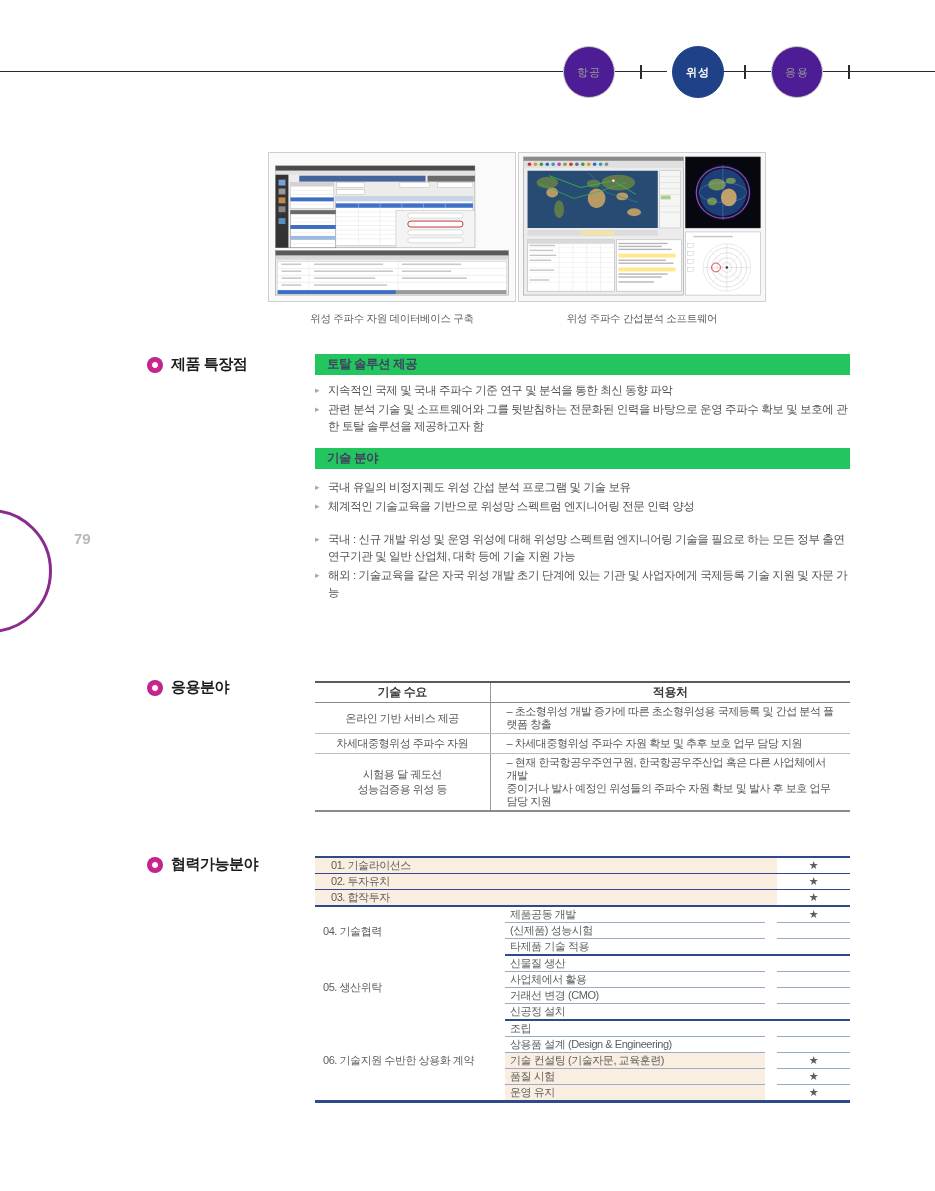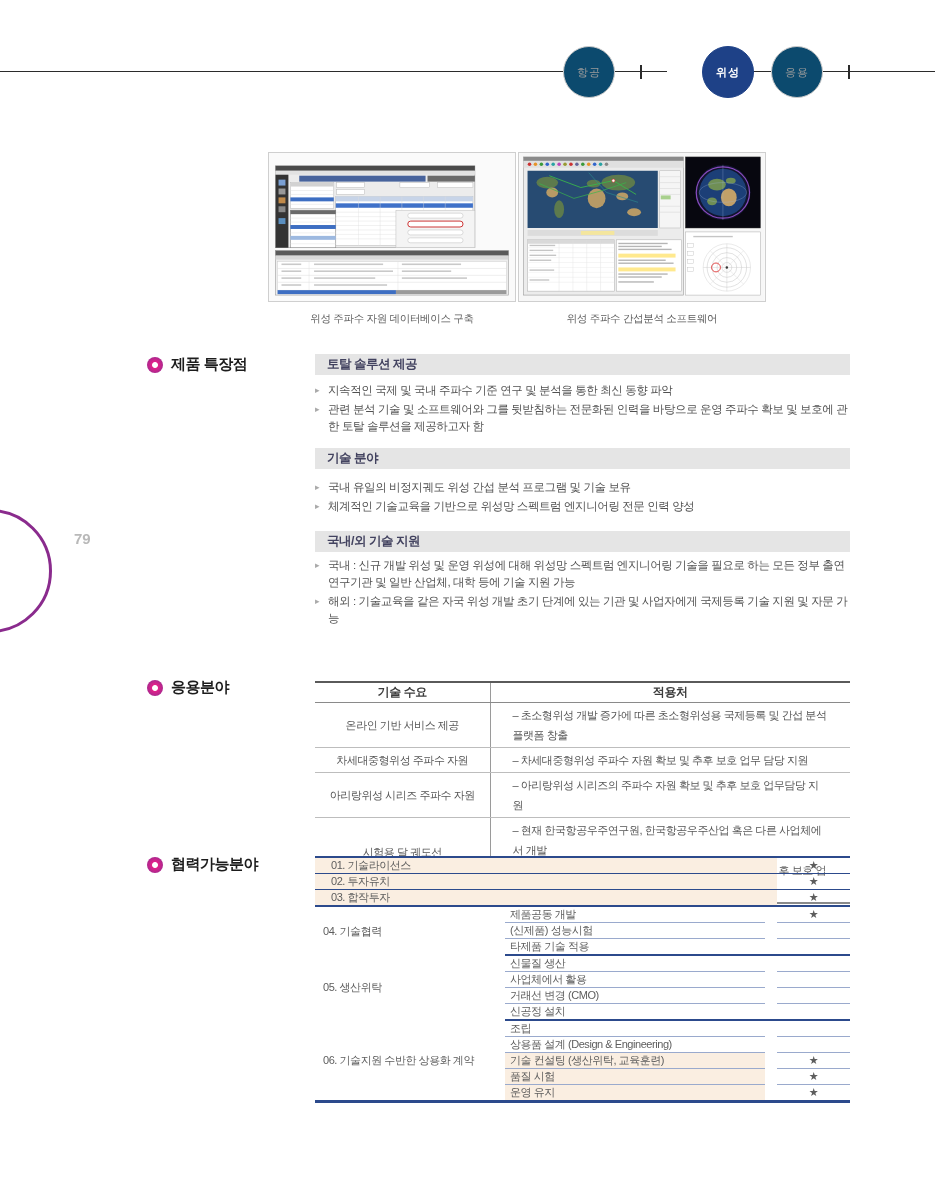--- a/index.html
+++ b/index.html
@@ -6,21 +6,21 @@
   html,body { width:935px; height:1191px; }
   body {
     position:relative; background:#ffffff; overflow:hidden;
     font-family:"Liberation Sans","DejaVu Sans",sans-serif; color:#515151;
   }
   
   .nav-line { position:absolute; height:1px; background:#2b2b2b; top:71px; }
   .nav-tick { position:absolute; width:2px; height:14px; background:#2b2b2b; top:65px; }
   .nav-circle {
     position:absolute; top:46px; width:52px; height:52px; border-radius:50%;
-    background:#0c4a6e; border:1px solid #c9c9c9; color:#9b9b9b;
+    background:#4c1d95; border:1px solid #c9c9c9; color:#9b9b9b;
     display:flex; align-items:center; justify-content:center;
     font-size:11px; letter-spacing:1px; z-index:2;
   }
   .nav-circle.active { background:#1e4187; border-color:#1e4187; color:#fff; font-weight:bold; }
   
   .deco-circle {
     position:absolute; left:-72px; top:509px; width:124px; height:124px;
     border-radius:50%; border:3px solid #8a2b8d;
   }
   .page-number { position:absolute; left:74px; top:530px; font-size:15px; font-weight:bold; color:#b9b9b9; }
@@ -30,39 +30,39 @@
   .figure .caption { width:100%; text-align:center; margin-top:6px; font-size:10.5px; color:#5c5c5c; letter-spacing:-0.3px; }
   
   .section-title { position:absolute; left:171px; font-size:15px; font-weight:bold; color:#1c1c1c; letter-spacing:-0.5px; }
   .donut {
     position:absolute; left:147px; width:16px; height:16px; border-radius:50%;
     background:radial-gradient(circle at 50% 50%, #ffffff 0 22%, #e0218a 30%, #8c2c90 95%);
   }
   
   .content-col { position:absolute; left:315px; width:535px; }
   .banner {
-    background:#e5e5e5; color:#42425f; font-weight:bold; font-size:12.5px;
+    background:#22c55e; color:#42425f; font-weight:bold; font-size:12.5px;
     height:21px; line-height:21px; padding-left:12px; letter-spacing:-0.5px; margin-bottom:7px;
   }
   ul.bullets { list-style:none; }
   ul.bullets li {
     position:relative; padding-left:13px; font-size:11.5px; line-height:17px;
     color:#515151; letter-spacing:-0.4px; margin-bottom:2px;
   }
   ul.bullets li::before { content:"▸"; position:absolute; left:0; top:0; color:#a9a9a9; font-size:9px; }
   
   table.apps { border-collapse:collapse; width:535px; border-top:2px solid #5a5a5a; border-bottom:2px solid #8a8a8a; }
   table.apps th {
     font-size:12px; color:#3c3c3c; font-weight:bold; height:20px;
     border-bottom:1px solid #8a8a8a; text-align:center; letter-spacing:-0.4px;
   }
   table.apps td { font-size:11px; letter-spacing:-0.45px; border-bottom:1px solid #bdbdbd; color:#565656; }
   table.apps tr:last-child td { border-bottom:none; }
   table.apps .col-demand { width:175px; text-align:center; border-right:1px solid #9a9a9a; white-space:pre-line; line-height:15px; padding:2px 2px; }
-  table.apps .col-target { padding:2px 22px; line-height:20px; white-space:pre-line; }
+  table.apps .col-target { padding:2px 16px; line-height:13px; white-space:pre-line; }
   
   table.coop { border-collapse:collapse; width:535px; border-top:2px solid #2c4a8c; border-bottom:3px solid #2c4a8c; table-layout:fixed; }
   table.coop td { font-size:11px; letter-spacing:-0.45px; height:16px; color:#5d5d5d; vertical-align:middle; }
   td.coop-full { padding-left:16px; background:#faeee1; border-bottom:1px solid #2c4a8c; color:#6b6b6b; }
   td.coop-cat { padding-left:8px; color:#6b6b6b; }
   td.coop-item { padding-left:5px; border-bottom:1px solid #9aaacd; }
   td.coop-item.hl { background:#faeee1; }
   td.coop-spacer { border-bottom:none; }
   td.coop-spacer.full { background:#faeee1; border-bottom:1px solid #2c4a8c; }
   td.coop-star { text-align:center; color:#2c4a8c; font-size:12px; border-bottom:1px solid #9aaacd; }
@@ -76,21 +76,21 @@
 <div class="nav-line" style="left:0; width:563px;"></div>
 <div class="nav-line" style="left:615px; width:52px;"></div>
 <div class="nav-line" style="left:719px; width:52px;"></div>
 <div class="nav-line" style="left:823px; width:112px;"></div>
 <div class="nav-tick" style="left:640px;"></div>
 <div class="nav-tick" style="left:744px;"></div>
 <div class="nav-tick" style="left:848px;"></div>
 <div class="nav-circle" style="left:563px;">
     <span>항공</span>
   </div>
-<div class="nav-circle active" style="left:702px;">
+<div class="nav-circle active" style="left:672px;">
     <span>위성</span>
   </div>
 <div class="nav-circle" style="left:771px;">
     <span>응용</span>
   </div>
 
 <div class="deco-circle"></div>
 <div class="page-number">79</div>
 
 <figure class="figure" style="left:268px;">
@@ -310,21 +310,20 @@
     </ul>
   </div>
   <div style="margin-bottom:16px;">
     <div class="banner" style="margin-bottom:10px;">기술 분야</div>
     <ul class="bullets">
       <li>국내 유일의 비정지궤도 위성 간섭 분석 프로그램 및 기술 보유</li>
       <li>체계적인 기술교육을 기반으로 위성망 스펙트럼 엔지니어링 전문 인력 양성</li>
     </ul>
   </div>
   <div>
-    <div class="banner" style="margin-bottom:5px;">국내/외 기술 지원</div>
     <ul class="bullets">
       <li>국내 : 신규 개발 위성 및 운영 위성에 대해 위성망 스펙트럼 엔지니어링 기술을 필요로 하는 모든 정부 출연 연구기관 및 일반 산업체, 대학 등에 기술 지원 가능</li>
       <li>해외 : 기술교육을 같은 자국 위성 개발 초기 단계에 있는 기관 및 사업자에게 국제등록 기술 지원 및 자문 가능</li>
     </ul>
   </div>
 </div>
 
 <span class="donut" style="top:680px;"></span>
 <h2 class="section-title" style="top:678px;">응용분야</h2>
 
@@ -335,24 +334,20 @@
       <th class="col-demand" style="border-right:1px solid #9a9a9a;">기술 수요</th>
       <th>적용처</th>
     </tr>
     <tr>
       <td class="col-demand">온라인 기반 서비스 제공</td>
       <td class="col-target">– 초소형위성 개발 증가에 따른 초소형위성용 국제등록 및 간섭 분석 플랫폼 창출</td>
     </tr>
     <tr>
       <td class="col-demand">차세대중형위성 주파수 자원</td>
       <td class="col-target">– 차세대중형위성 주파수 자원 확보 및 추후 보호 업무 담당 지원</td>
-    </tr>
-    <tr>
-      <td class="col-demand">아리랑위성 시리즈 주파수 자원</td>
-      <td class="col-target">– 아리랑위성 시리즈의 주파수 자원 확보 및 추후 보호 업무담당 지원</td>
     </tr>
     <tr>
       <td class="col-demand">시험용 달 궤도선
 성능검증용 위성 등</td>
       <td class="col-target">– 현재 한국항공우주연구원, 한국항공우주산업 혹은 다른 사업체에서 개발
 중이거나 발사 예정인 위성들의 주파수 자원 확보 및 발사 후 보호 업무 담당 지원</td>
     </tr>
   </tbody>
     </table>
 </div>
@@ -426,21 +421,21 @@
       <td class="coop-item">조립</td>
       <td class="coop-spacer"></td>
       <td class="coop-star"></td>
     </tr>
     <tr>
       <td class="coop-item">상용품 설계 (Design &amp; Engineering)</td>
       <td class="coop-spacer"></td>
       <td class="coop-star"></td>
     </tr>
     <tr>
-      <td class="coop-item hl">기술 컨설팅 (생산위탁, 교육훈련)</td>
+      <td class="coop-item hl">기술 컨설팅 (기술자문, 교육훈련)</td>
       <td class="coop-spacer"></td>
       <td class="coop-star">★</td>
     </tr>
     <tr>
       <td class="coop-item hl">품질 시험</td>
       <td class="coop-spacer"></td>
       <td class="coop-star">★</td>
     </tr>
     <tr class="last">
       <td class="coop-item hl">운영 유지</td>

